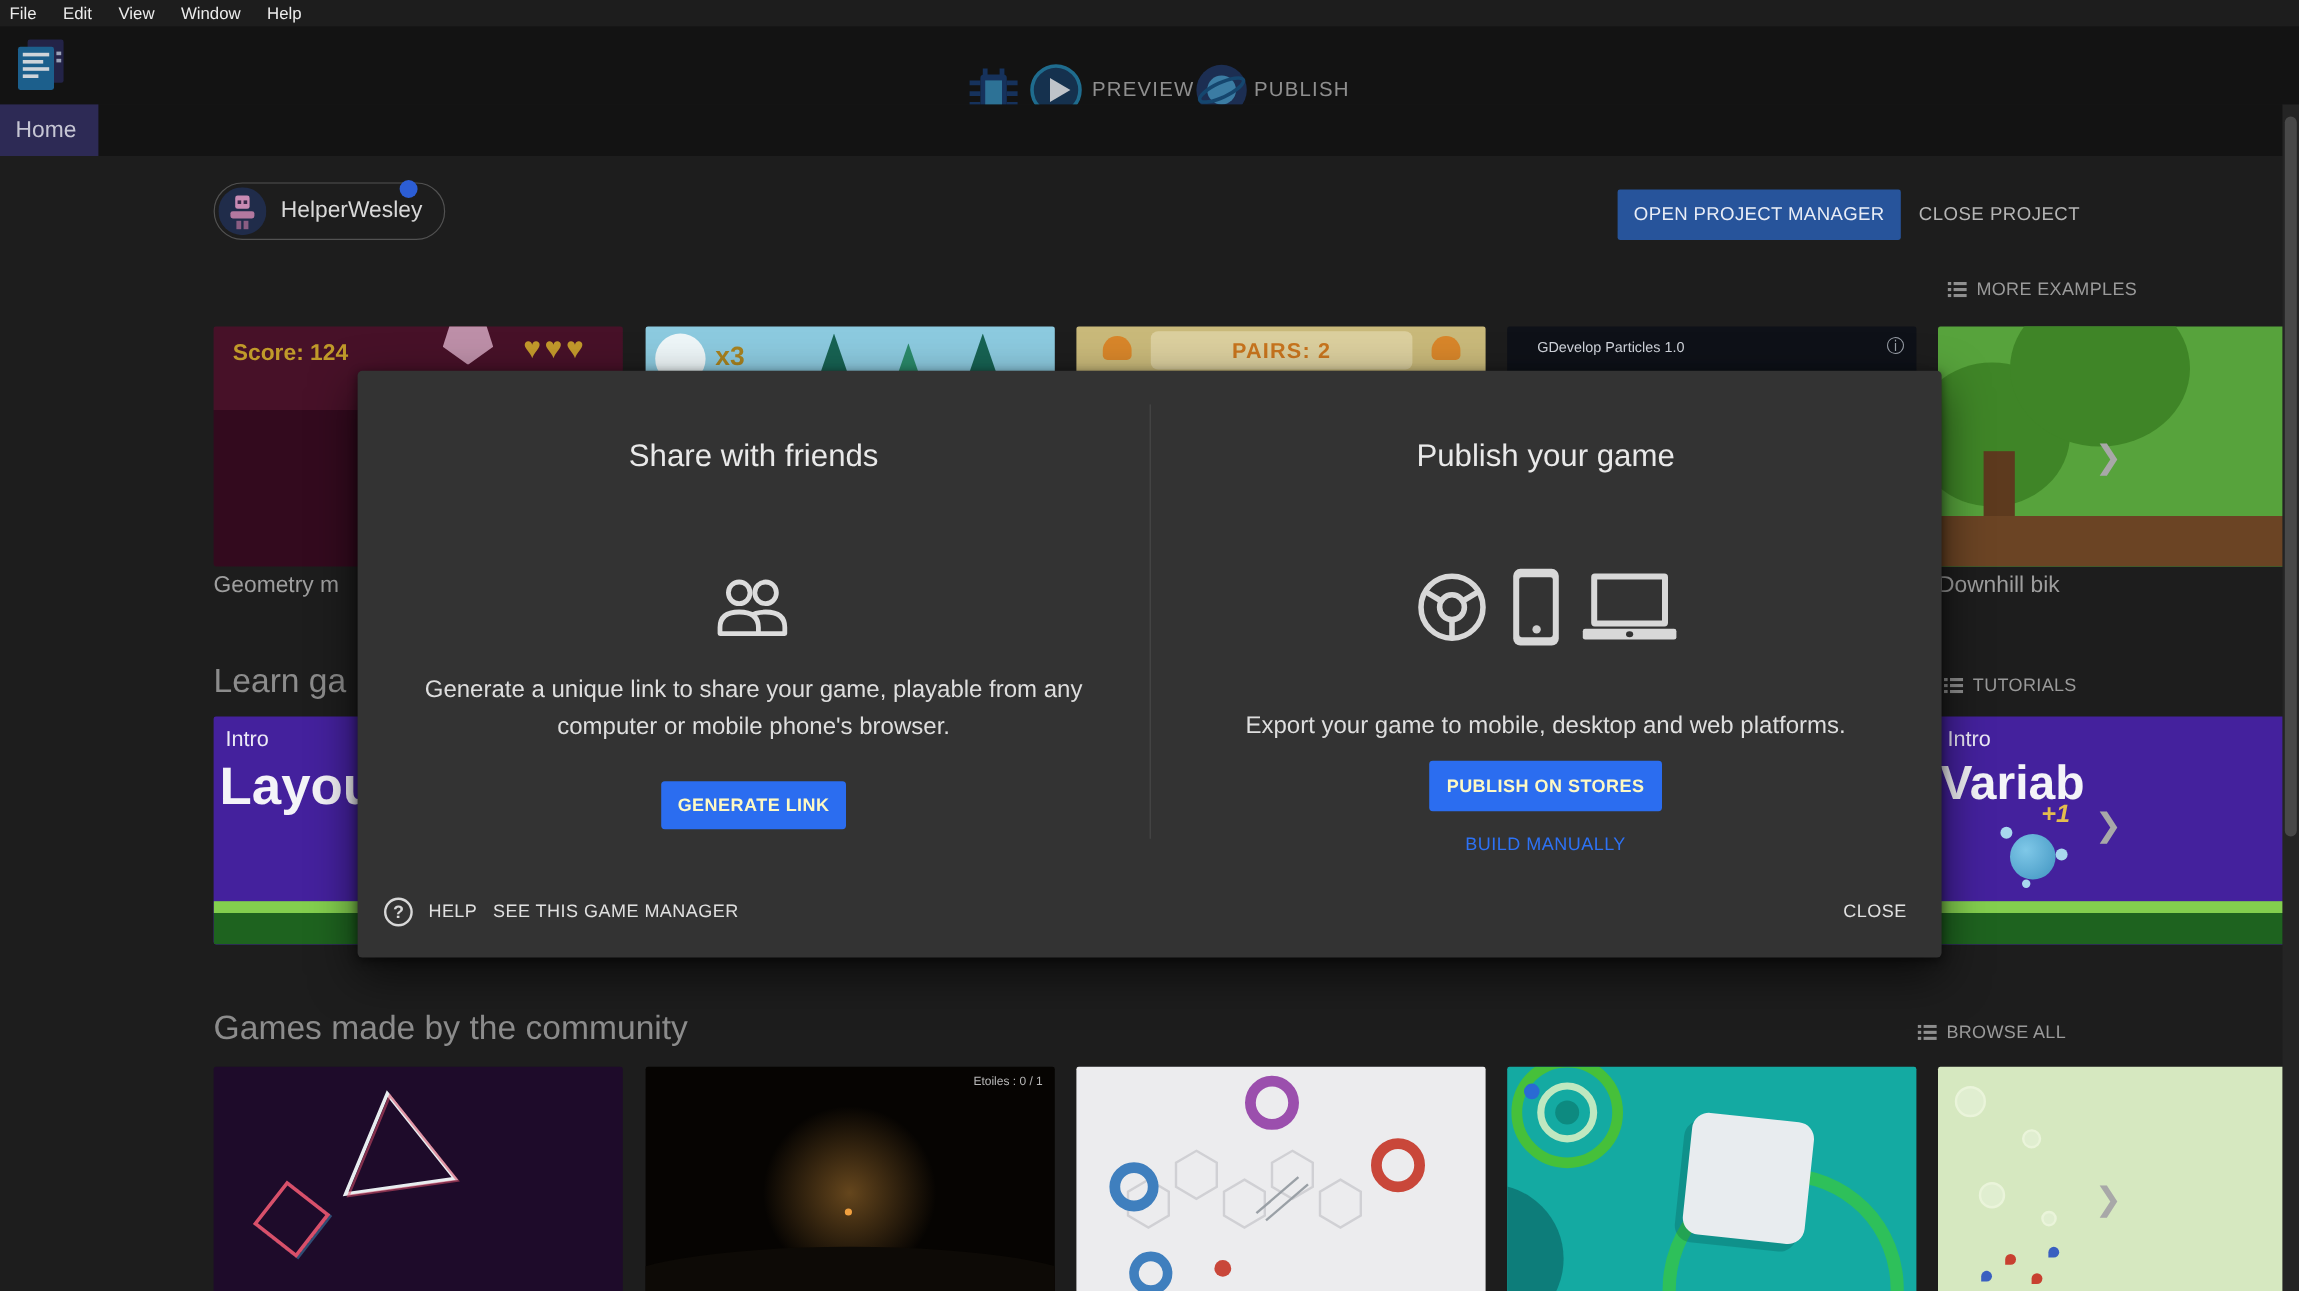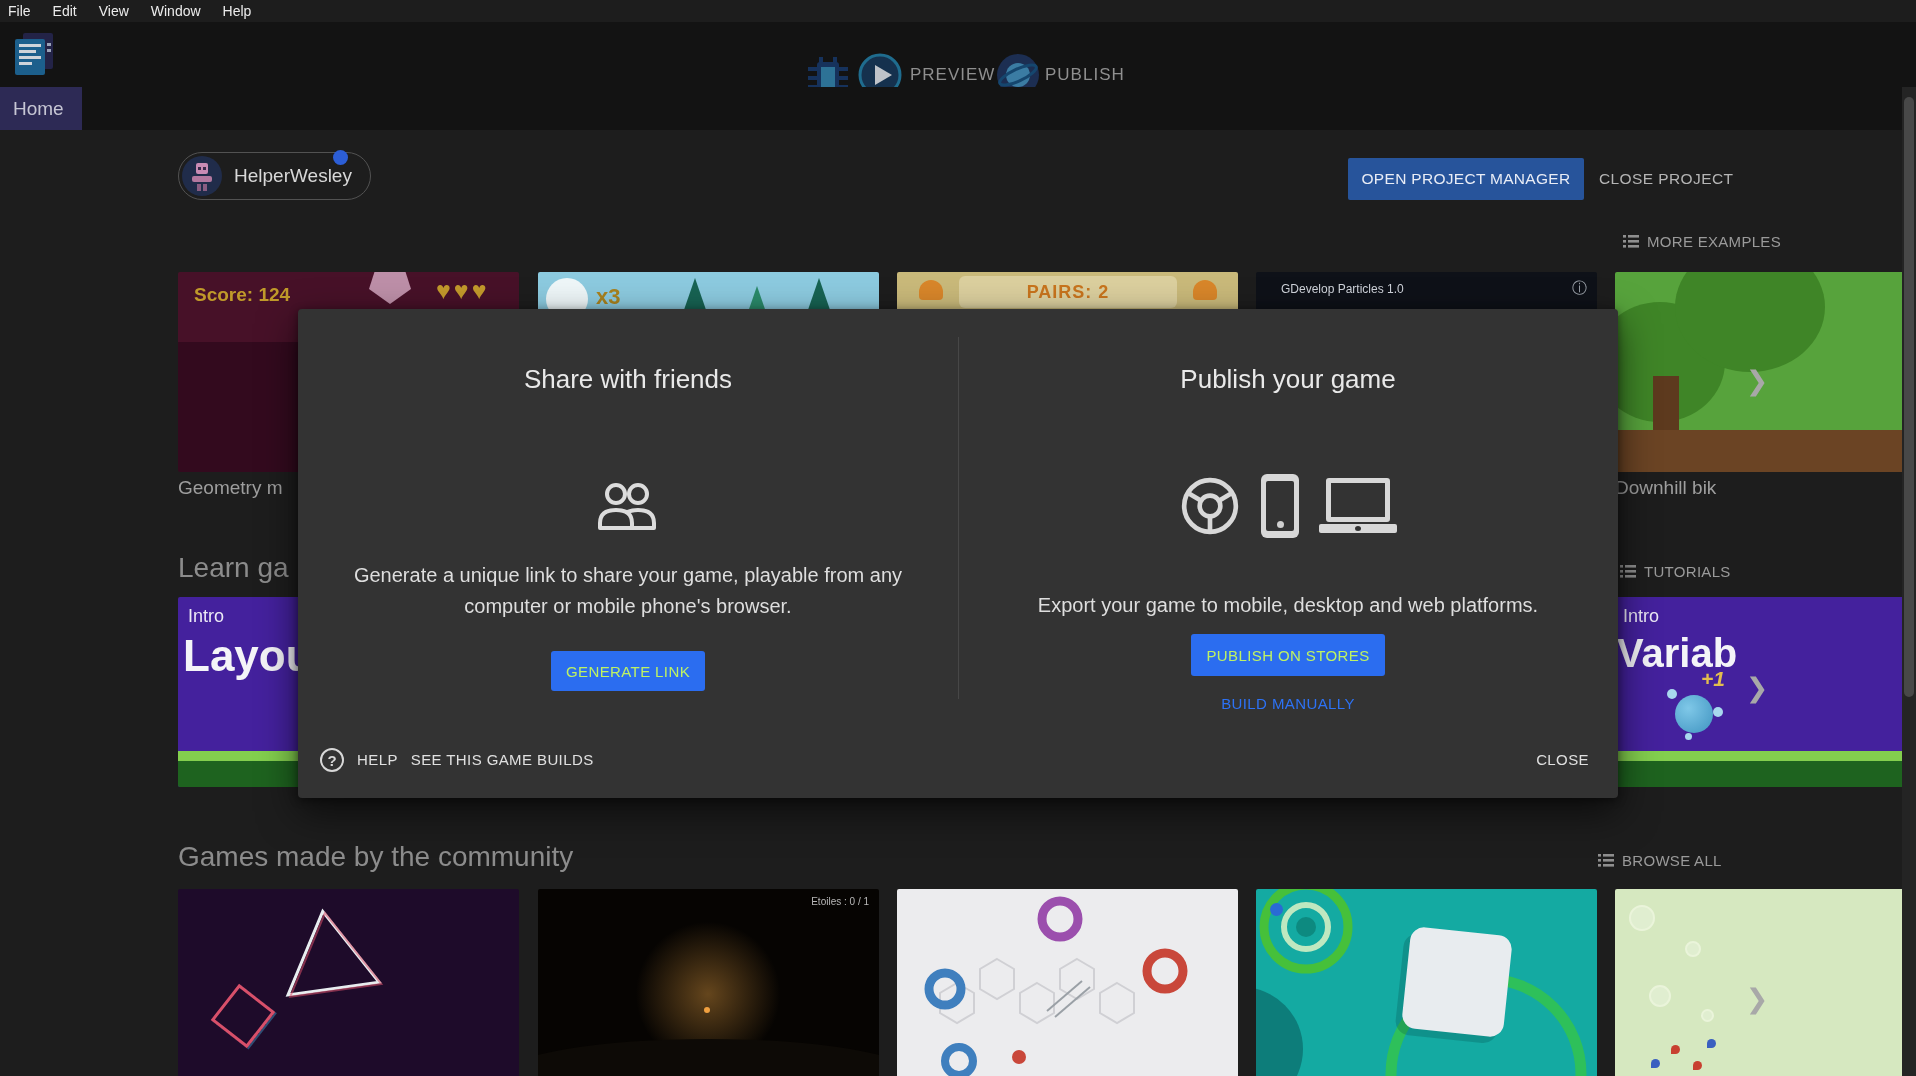--- a/index.html
+++ b/index.html
@@ -99,21 +99,21 @@
 
   
   .dialog { position:absolute; left:298px; top:309px; width:1320px; height:489px; background:#333333; border-radius:4px; box-shadow:0 14px 38px rgba(0,0,0,.6), 0 2px 8px rgba(0,0,0,.45); z-index:10; }
   .dlg-col { position:absolute; top:0; width:660px; height:430px; text-align:center; }
   .dlg-col.left { left:0; } .dlg-col.right { left:660px; }
   .dlg-divider { position:absolute; left:660px; top:28px; width:1px; height:362px; background:#474747; }
   .dlg-title { position:absolute; top:55px; width:100%; font-size:26px; font-weight:400; color:#e9e9e9; }
   .dlg-iconrow { position:absolute; top:164px; width:100%; height:66px; display:flex; align-items:center; justify-content:center; gap:20px; }
   .dlg-text { position:absolute; top:251px; width:100%; font-size:20px; color:#dedede; line-height:31px; }
   .dlg-text2 { position:absolute; top:285px; width:100%; font-size:20px; color:#dedede; }
-  .btn-primary { position:absolute; left:50%; transform:translateX(-50%); background:#2b6df0; color:#bef264; border:none; border-radius:3px; font-size:15px; font-weight:400; letter-spacing:.4px; font-family:inherit; cursor:pointer; }
+  .btn-primary { position:absolute; left:50%; transform:translateX(-50%); background:#2b6df0; color:#fef9c3; border:none; border-radius:3px; font-size:15px; font-weight:700; letter-spacing:.4px; font-family:inherit; cursor:pointer; }
   .btn-generate { top:342px; width:154px; height:40px; }
   .btn-stores { top:325px; width:194px; height:42px; }
   .link-build { position:absolute; top:386px; width:100%; text-align:center; font-size:15px; font-weight:500; letter-spacing:.4px; color:#2d72f5; cursor:pointer; }
   .dlg-footer { position:absolute; left:0; right:0; top:438px; height:34px; }
   .dlg-footer .grp { position:absolute; left:22px; top:0; display:flex; align-items:center; gap:13px; }
   .ftr-item { color:#e0e0e0; font-size:15px; letter-spacing:.4px; cursor:pointer; line-height:26px; }
   .help-circ { width:24px; height:24px; border:2px solid #d8d8d8; border-radius:50%; color:#d8d8d8; font-size:15px; font-weight:bold; text-align:center; line-height:21px; }
   .ftr-close { position:absolute; right:29px; top:0; }
 
   .phone-ico { position:relative; width:38px; height:64px; background:#d8d8d8; border-radius:6px; }
@@ -400,19 +400,19 @@
       </div>
       <div class="dlg-text2">Export your game to mobile, desktop and web platforms.</div>
       <button class="btn-primary btn-stores">PUBLISH ON STORES</button>
       <div class="link-build">BUILD MANUALLY</div>
     </div>
 
     <div class="dlg-footer">
       <div class="grp">
         <div class="help-circ">?</div>
         <span class="ftr-item">HELP</span>
-        <span class="ftr-item">SEE THIS GAME BUILDS</span>
+        <span class="ftr-item">SEE THIS GAME MANAGER</span>
       </div>
       <span class="ftr-item ftr-close">CLOSE</span>
     </div>
   </div>
 
 </div>
 
 </body></html>

